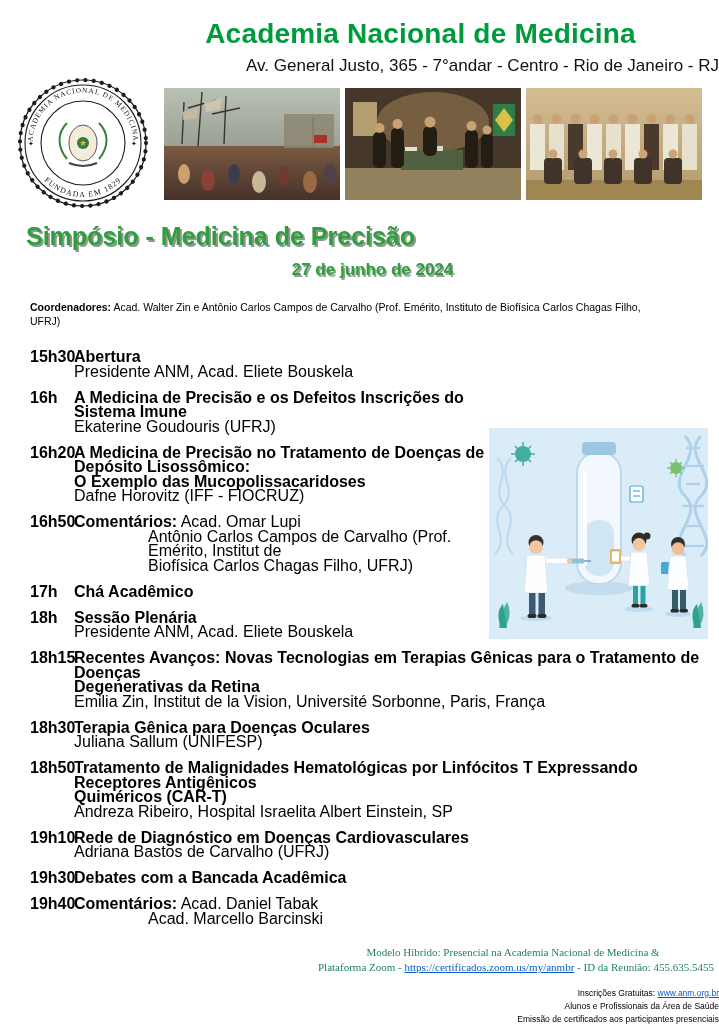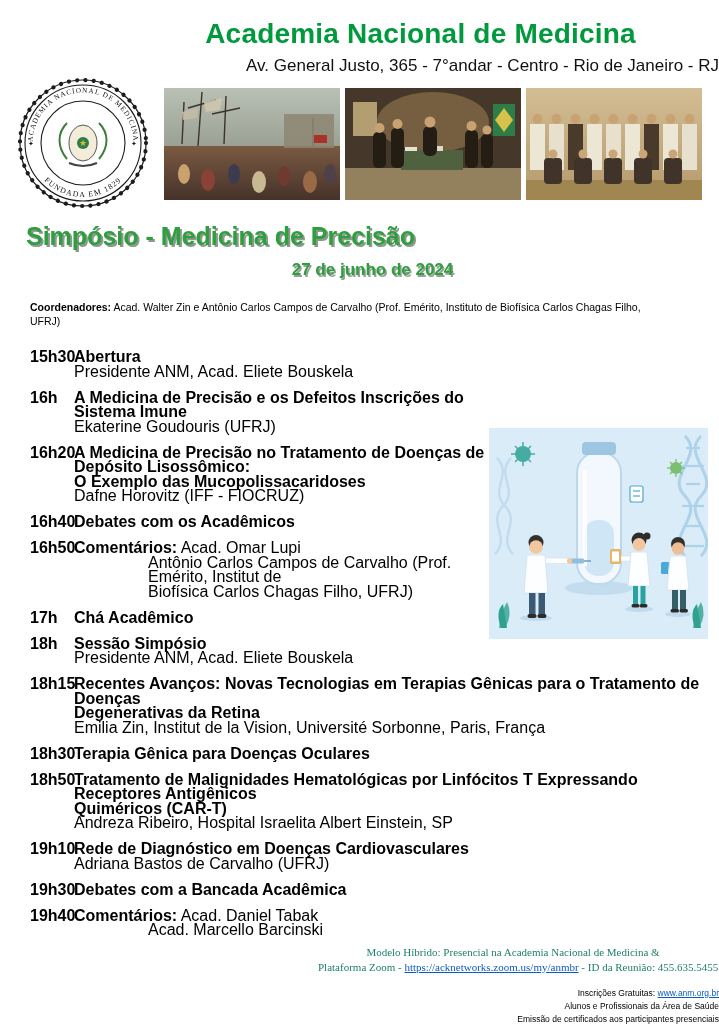--- a/index.html
+++ b/index.html
@@ -217,58 +217,53 @@
       </div>
       <div class="row narrow">
         <div class="time">16h20</div>
         <div class="content">
           <div class="title"><b>A Medicina de Precisão no Tratamento de Doenças de Depósito Lisossômico:
 O Exemplo das Mucopolissacaridoses</b></div>
           <div class="line">Dafne Horovitz (IFF - FIOCRUZ)</div>
         </div>
       </div>
       <div class="row narrow">
-        <div class="time">16h40</div>
-        <div class="content">
-          <div class="title"><b>Debates com os Acadêmicos</b></div>
-        </div>
-      </div>
-      <div class="row narrow">
         <div class="time">16h50</div>
         <div class="content">
           <div class="title"><b>Comentários:</b> Acad. Omar Lupi</div>
           <div class="line indent">Antônio Carlos Campos de Carvalho (Prof. Emérito, Institut de
 Biofísica Carlos Chagas Filho, UFRJ)</div>
         </div>
       </div>
       <div class="row narrow">
         <div class="time">17h</div>
         <div class="content">
           <div class="title"><b>Chá Acadêmico</b></div>
         </div>
       </div>
       <div class="row">
         <div class="time">18h</div>
         <div class="content">
-          <div class="title"><b>Sessão Simpósio</b></div>
+          <div class="title"><b>Sessão Plenária</b></div>
           <div class="line">Presidente ANM, Acad. Eliete Bouskela</div>
         </div>
       </div>
       <div class="row">
         <div class="time">18h15</div>
         <div class="content">
           <div class="title"><b>Recentes Avanços: Novas Tecnologias em Terapias Gênicas para o Tratamento de Doenças
 Degenerativas da Retina</b></div>
           <div class="line">Emilia Zin, Institut de la Vision, Université Sorbonne, Paris, França</div>
         </div>
       </div>
       <div class="row">
         <div class="time">18h30</div>
         <div class="content">
           <div class="title"><b>Terapia Gênica para Doenças Oculares</b></div>
+          <div class="line">Juliana Sallum (UNIFESP)</div>
         </div>
       </div>
       <div class="row">
         <div class="time">18h50</div>
         <div class="content">
           <div class="title"><b>Tratamento de Malignidades Hematológicas por Linfócitos T Expressando Receptores Antigênicos
 Quiméricos (CAR-T)</b></div>
           <div class="line">Andreza Ribeiro, Hospital Israelita Albert Einstein, SP</div>
         </div>
       </div>
@@ -378,21 +373,21 @@
     <g fill="#2fa28e">
       <path d="M12,200 q-6,-16 2,-24 q2,12 4,24 z"></path>
       <path d="M16,200 q8,-14 2,-26 q-6,10 -8,26 z" opacity="0.8"></path>
       <path d="M206,200 q-6,-16 2,-24 q2,12 4,24 z"></path>
       <path d="M210,200 q8,-14 2,-26 q-6,10 -8,26 z" opacity="0.8"></path>
     </g>
   </svg>
 
   <div class="footer-hybrid">
     <div>Modelo Híbrido: Presencial na Academia Nacional de Medicina &amp;</div>
-    <div class="l2"><span>Plataforma Zoom - </span><a class="link">https://acknetworks.zoom.us/my/anmbr</a><span> - ID da Reunião: 455.635.5455</span></div>
+    <div class="l2"><span>Plataforma Zoom - </span><a class="link">https://certificados.zoom.us/my/anmbr</a><span> - ID da Reunião: 455.635.5455</span></div>
   </div>
 
   <div class="inscriptions">
     <div><span>Inscrições Gratuitas: </span><a class="link">www.anm.org.br</a></div>
     <div>Alunos e Profissionais da Área de Saúde</div>
     <div>Emissão de certificados aos participantes presenciais</div>
   </div>
 
 </div>
 

